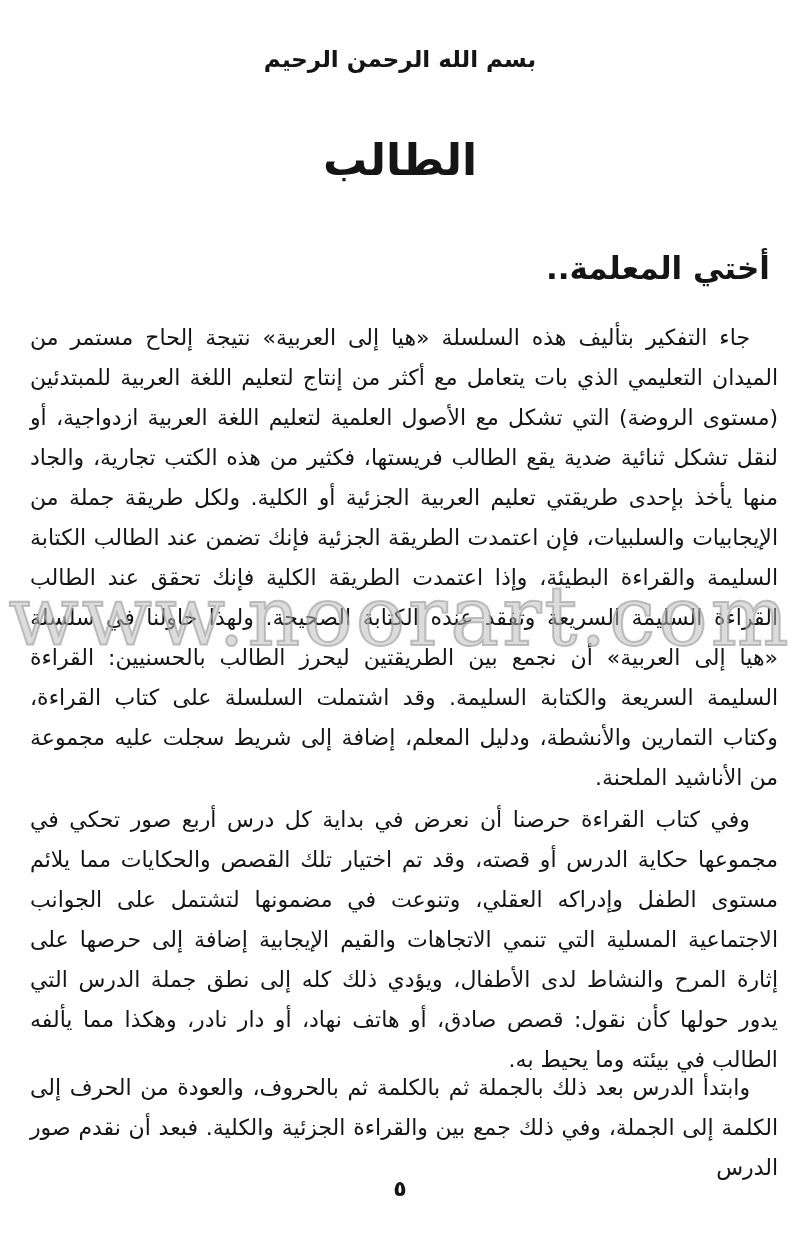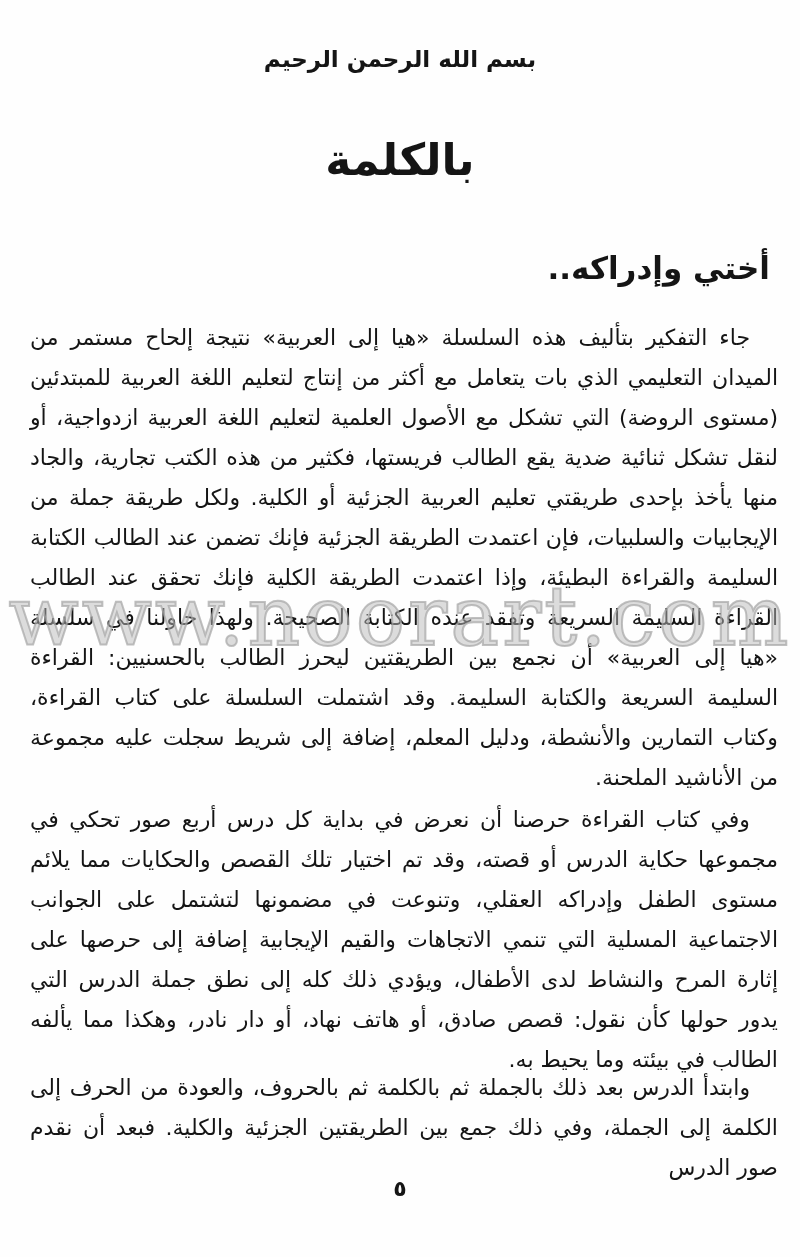--- a/index.html
+++ b/index.html
@@ -87,27 +87,27 @@
     user-select: none;
   }
 </style>
 </head>
 <body>
 
 <div class="page">
 
   <div class="basmala">بسم الله الرحمن الرحيم</div>
 
-  <h1 class="title">بالكلمة</h1>
+  <h1 class="title">الطالب</h1>
 
-  <h2 class="salutation">أختي وإدراكه..</h2>
+  <h2 class="salutation">أختي المعلمة..</h2>
 
   <p class="para para-1">جاء التفكير بتأليف هذه السلسلة «هيا إلى العربية» نتيجة إلحاح مستمر من الميدان التعليمي الذي بات يتعامل مع أكثر من إنتاج لتعليم اللغة العربية للمبتدئين (مستوى الروضة) التي تشكل مع الأصول العلمية لتعليم اللغة العربية ازدواجية، أو لنقل تشكل ثنائية ضدية يقع الطالب فريستها، فكثير من هذه الكتب تجارية، والجاد منها يأخذ بإحدى طريقتي تعليم العربية الجزئية أو الكلية. ولكل طريقة جملة من الإيجابيات والسلبيات، فإن اعتمدت الطريقة الجزئية فإنك تضمن عند الطالب الكتابة السليمة والقراءة البطيئة، وإذا اعتمدت الطريقة الكلية فإنك تحقق عند الطالب القراءة السليمة السريعة وتفقد عنده الكتابة الصحيحة. ولهذا حاولنا في سلسلة «هيا إلى العربية» أن نجمع بين الطريقتين ليحرز الطالب بالحسنيين: القراءة السليمة السريعة والكتابة السليمة. وقد اشتملت السلسلة على كتاب القراءة، وكتاب التمارين والأنشطة، ودليل المعلم، إضافة إلى شريط سجلت عليه مجموعة من الأناشيد الملحنة.</p>
 
   <p class="para para-2">وفي كتاب القراءة حرصنا أن نعرض في بداية كل درس أربع صور تحكي في مجموعها حكاية الدرس أو قصته، وقد تم اختيار تلك القصص والحكايات مما يلائم مستوى الطفل وإدراكه العقلي، وتنوعت في مضمونها لتشتمل على الجوانب الاجتماعية المسلية التي تنمي الاتجاهات والقيم الإيجابية إضافة إلى حرصها على إثارة المرح والنشاط لدى الأطفال، ويؤدي ذلك كله إلى نطق جملة الدرس التي يدور حولها كأن نقول: قصص صادق، أو هاتف نهاد، أو دار نادر، وهكذا مما يألفه الطالب في بيئته وما يحيط به.</p>
 
-  <p class="para para-3">وابتدأ الدرس بعد ذلك بالجملة ثم بالكلمة ثم بالحروف، والعودة من الحرف إلى الكلمة إلى الجملة، وفي ذلك جمع بين الطريقتين الجزئية والكلية. فبعد أن نقدم صور الدرس</p>
+  <p class="para para-3">وابتدأ الدرس بعد ذلك بالجملة ثم بالكلمة ثم بالحروف، والعودة من الحرف إلى الكلمة إلى الجملة، وفي ذلك جمع بين والقراءة الجزئية والكلية. فبعد أن نقدم صور الدرس</p>
 
   <div class="watermark">www.noorart.com</div>
 
   <div class="page-number">٥</div>
 
 </div>
 
 </body></html>

